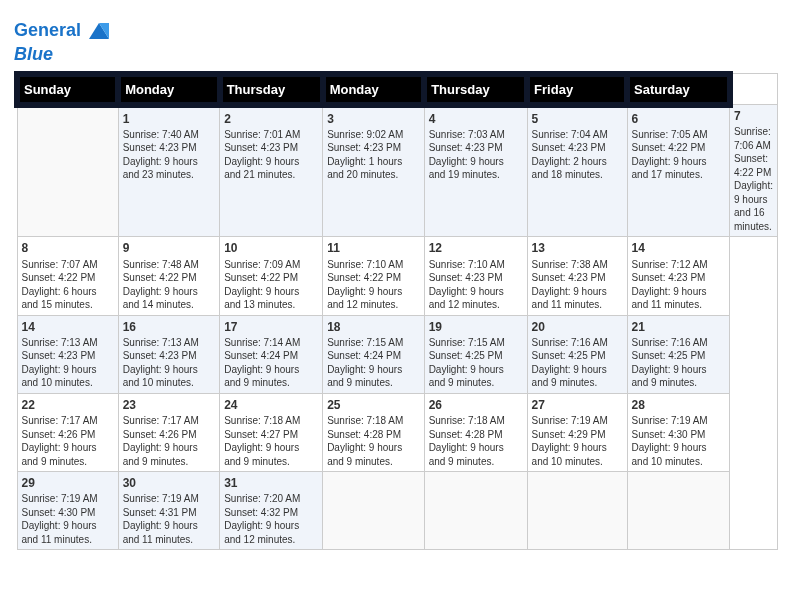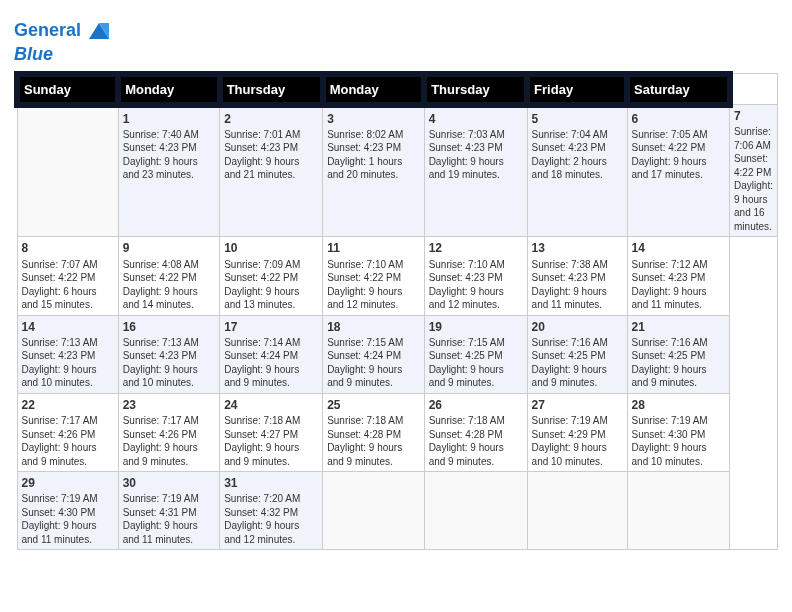--- a/index.html
+++ b/index.html
@@ -127,29 +127,29 @@
           <th>Thursday</th>
           <th>Friday</th>
           <th>Saturday</th>
         </tr>
     </thead>
     <tbody id="calendar-body">
     <tr>
           <td class="empty-cell"></td>
           <td><span class="day-num">1</span><span>Sunrise: 7:40 AM</span><br><span>Sunset: 4:23 PM</span><br><span>Daylight: 9 hours and 23 minutes.</span></td>
           <td><span class="day-num">2</span><span>Sunrise: 7:01 AM</span><br><span>Sunset: 4:23 PM</span><br><span>Daylight: 9 hours and 21 minutes.</span></td>
-          <td><span class="day-num">3</span><span>Sunrise: 8:02 AM</span><br><span>Sunset: 4:23 PM</span><br><span>Daylight: 1 hours and 20 minutes.</span></td>
+          <td><span class="day-num">3</span><span>Sunrise: 9:02 AM</span><br><span>Sunset: 4:23 PM</span><br><span>Daylight: 1 hours and 20 minutes.</span></td>
           <td><span class="day-num">4</span><span>Sunrise: 7:03 AM</span><br><span>Sunset: 4:23 PM</span><br><span>Daylight: 9 hours and 19 minutes.</span></td>
           <td><span class="day-num">5</span><span>Sunrise: 7:04 AM</span><br><span>Sunset: 4:23 PM</span><br><span>Daylight: 2 hours and 18 minutes.</span></td>
           <td><span class="day-num">6</span><span>Sunrise: 7:05 AM</span><br><span>Sunset: 4:22 PM</span><br><span>Daylight: 9 hours and 17 minutes.</span></td>
           <td><span class="day-num">7</span><span>Sunrise: 7:06 AM</span><br><span>Sunset: 4:22 PM</span><br><span>Daylight: 9 hours and 16 minutes.</span></td>
         </tr>
         <tr>
           <td><span class="day-num">8</span><span>Sunrise: 7:07 AM</span><br><span>Sunset: 4:22 PM</span><br><span>Daylight: 6 hours and 15 minutes.</span></td>
-          <td><span class="day-num">9</span><span>Sunrise: 4:08 AM</span><br><span>Sunset: 4:22 PM</span><br><span>Daylight: 9 hours and 14 minutes.</span></td>
+          <td><span class="day-num">9</span><span>Sunrise: 7:48 AM</span><br><span>Sunset: 4:22 PM</span><br><span>Daylight: 9 hours and 14 minutes.</span></td>
           <td><span class="day-num">10</span><span>Sunrise: 7:09 AM</span><br><span>Sunset: 4:22 PM</span><br><span>Daylight: 9 hours and 13 minutes.</span></td>
           <td><span class="day-num">11</span><span>Sunrise: 7:10 AM</span><br><span>Sunset: 4:22 PM</span><br><span>Daylight: 9 hours and 12 minutes.</span></td>
           <td><span class="day-num">12</span><span>Sunrise: 7:10 AM</span><br><span>Sunset: 4:23 PM</span><br><span>Daylight: 9 hours and 12 minutes.</span></td>
           <td><span class="day-num">13</span><span>Sunrise: 7:38 AM</span><br><span>Sunset: 4:23 PM</span><br><span>Daylight: 9 hours and 11 minutes.</span></td>
           <td><span class="day-num">14</span><span>Sunrise: 7:12 AM</span><br><span>Sunset: 4:23 PM</span><br><span>Daylight: 9 hours and 11 minutes.</span></td>
         </tr>
         <tr>
           <td><span class="day-num">14</span><span>Sunrise: 7:13 AM</span><br><span>Sunset: 4:23 PM</span><br><span>Daylight: 9 hours and 10 minutes.</span></td>
           <td><span class="day-num">16</span><span>Sunrise: 7:13 AM</span><br><span>Sunset: 4:23 PM</span><br><span>Daylight: 9 hours and 10 minutes.</span></td>
           <td><span class="day-num">17</span><span>Sunrise: 7:14 AM</span><br><span>Sunset: 4:24 PM</span><br><span>Daylight: 9 hours and 9 minutes.</span></td>

